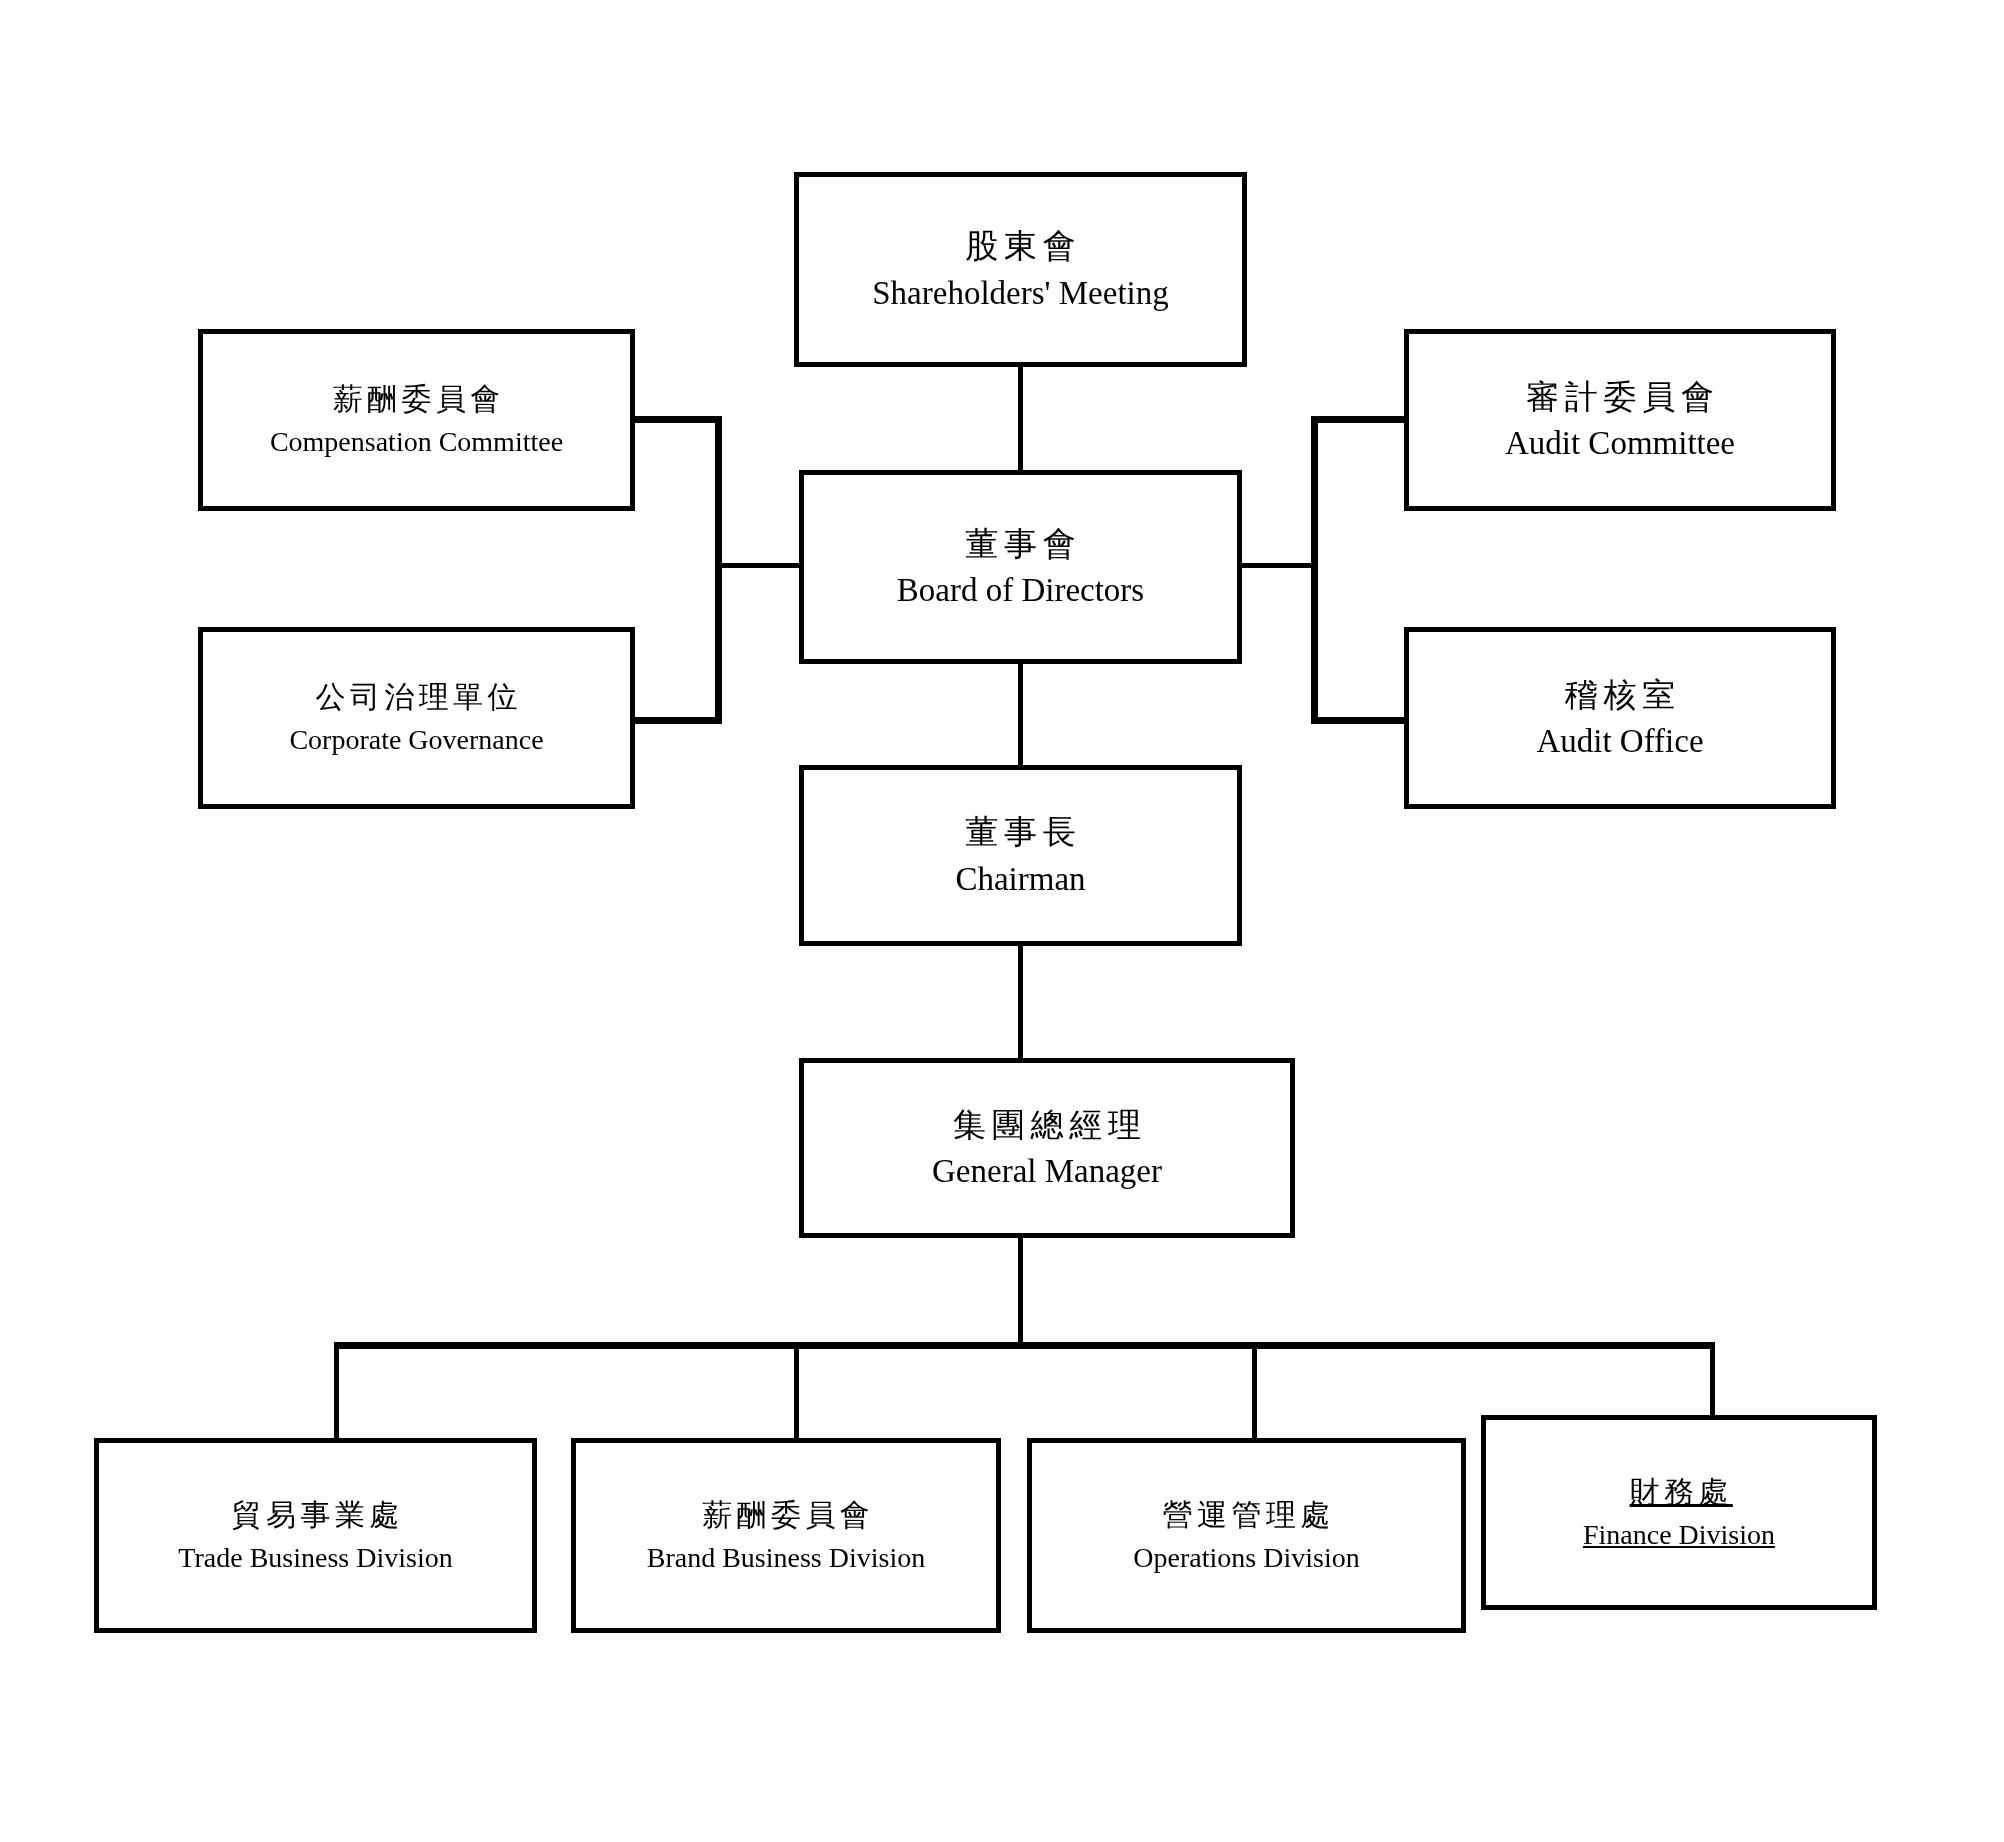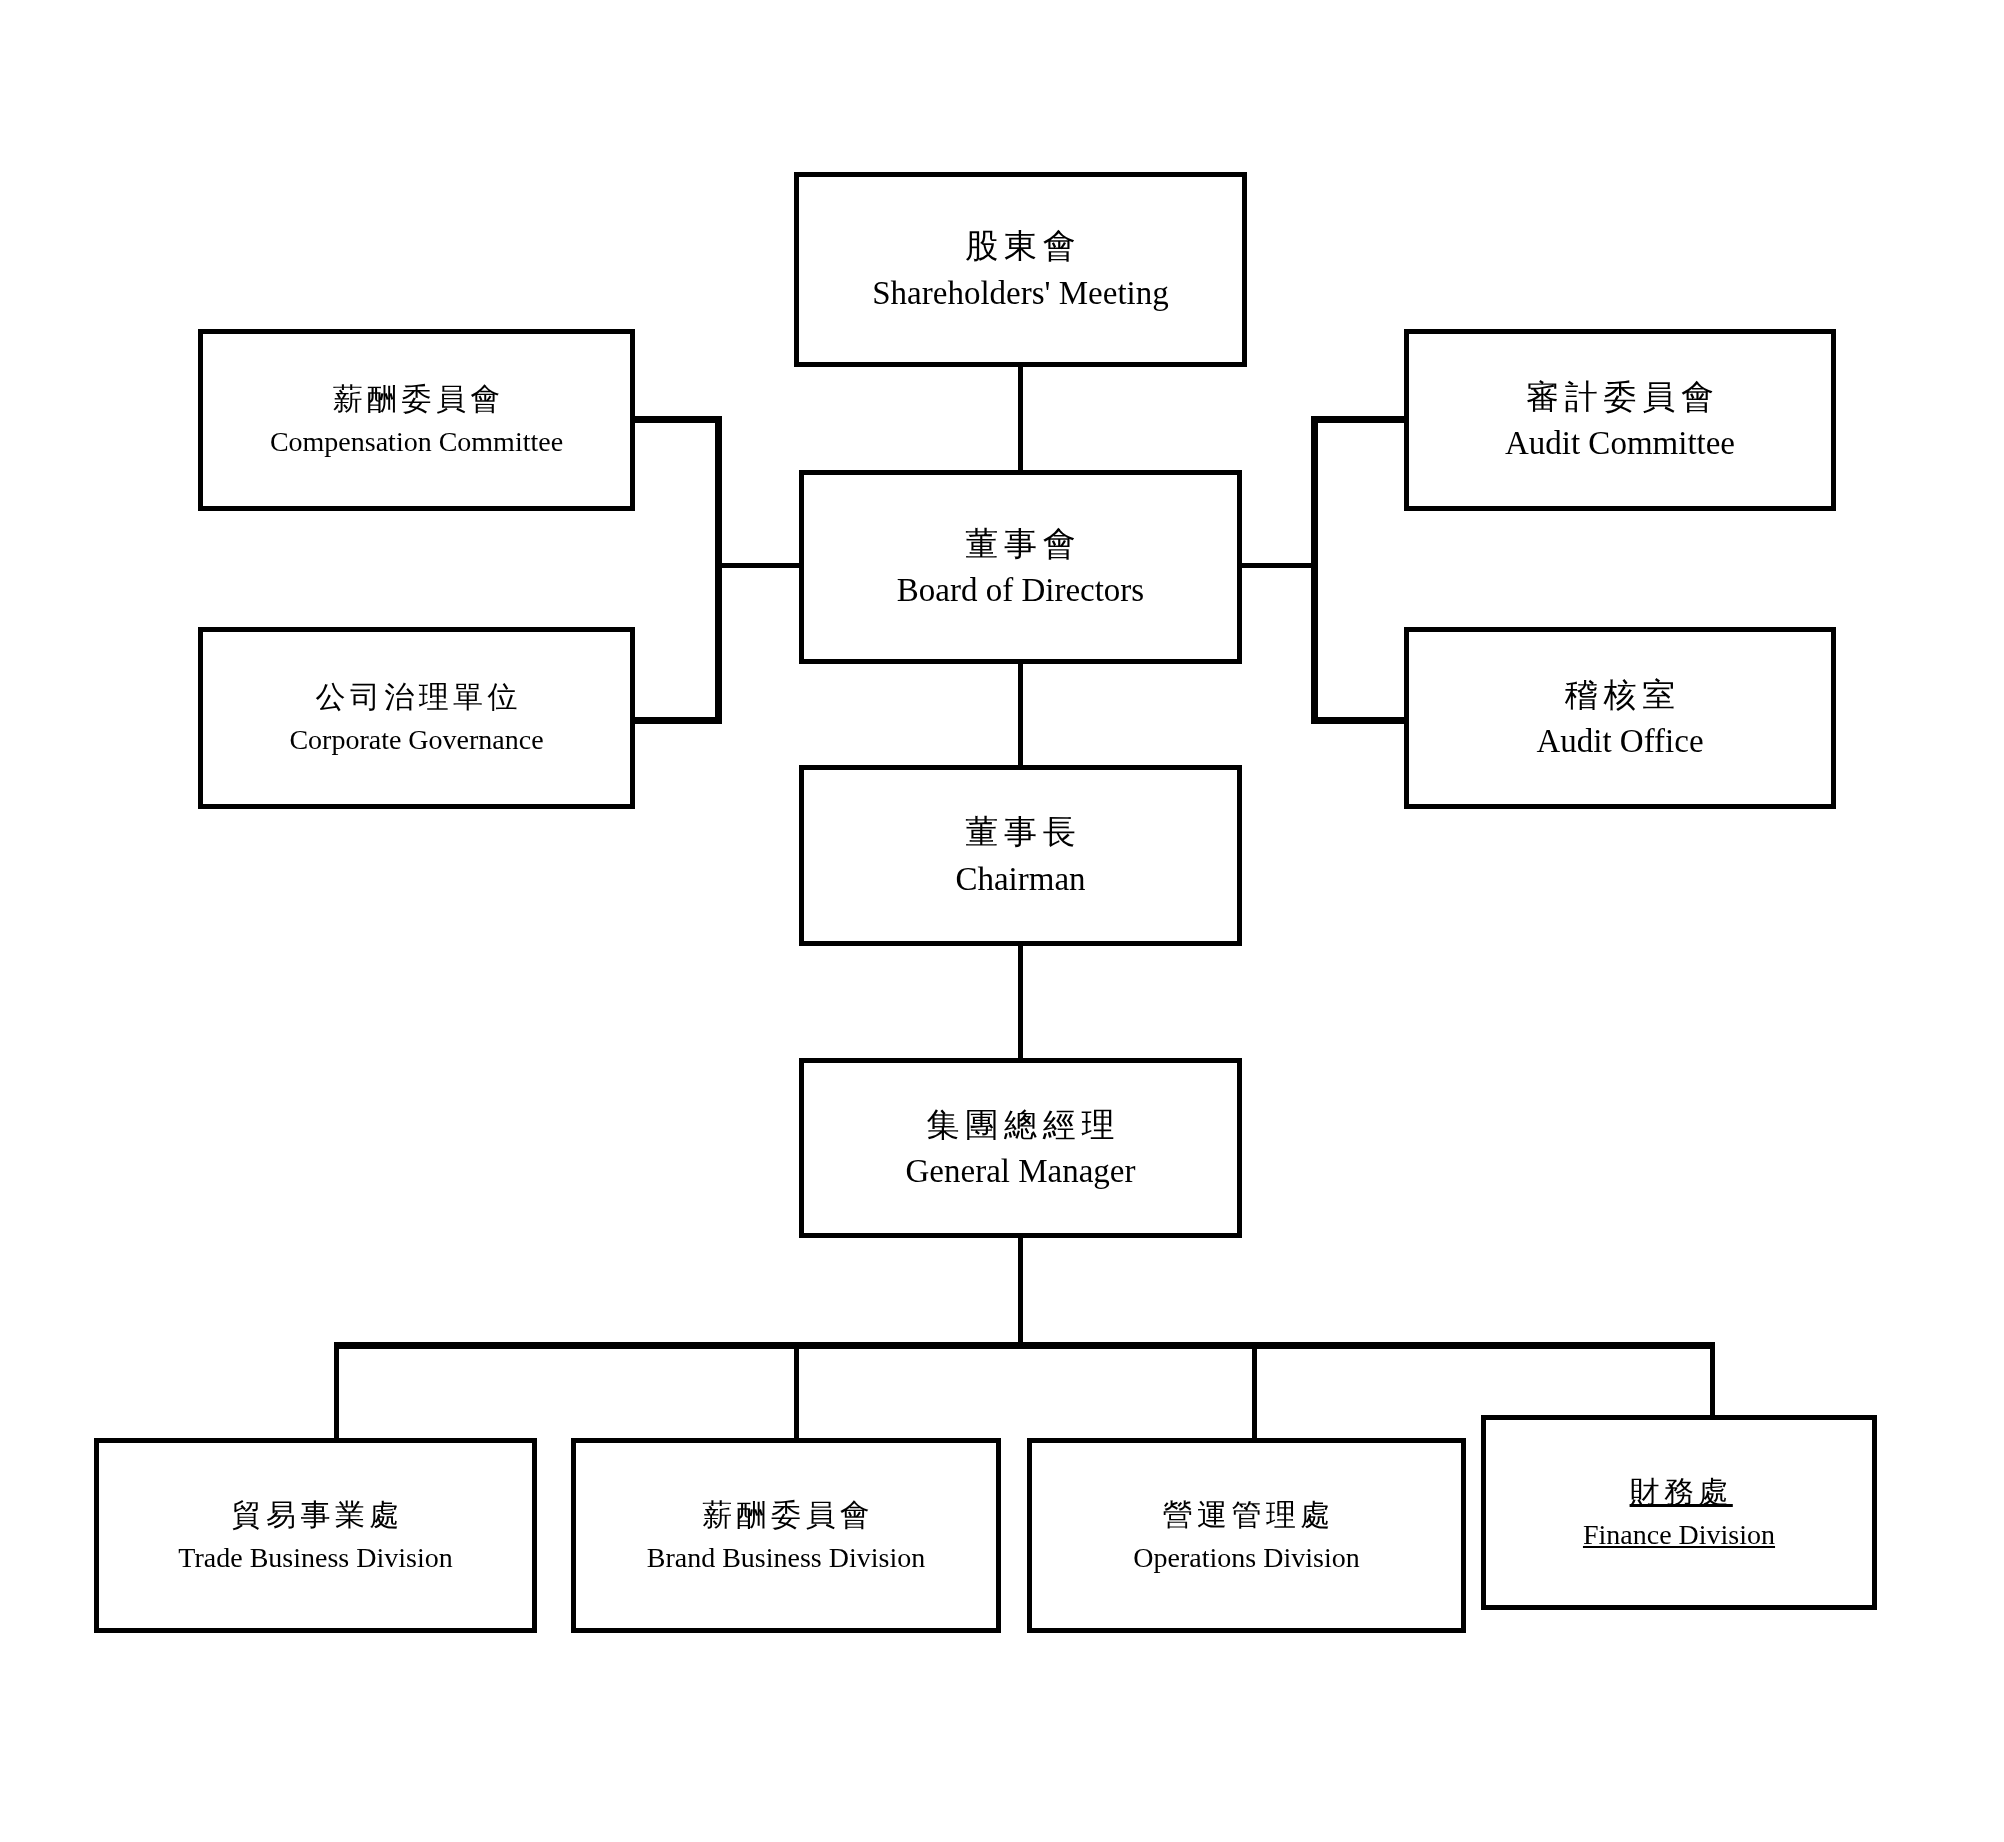--- a/index.html
+++ b/index.html
@@ -119,21 +119,21 @@
   <div class="node" style="left:1404px; top:627px; width:432px; height:182px;">
     <div class="zh">稽核室</div>
     <div class="en">Audit Office</div>
   </div>
 
   <div class="node" style="left:799px; top:765px; width:443px; height:181px;">
     <div class="zh">董事長</div>
     <div class="en">Chairman</div>
   </div>
 
-  <div class="node" style="left:799px; top:1058px; width:443px; height:180px;text-align:right;">
+  <div class="node" style="left:799px; top:1058px; width:496px; height:180px;text-align:right;">
     <div class="zh">集團總經理</div>
     <div class="en">General Manager</div>
   </div>
 
   <div class="node small" style="left:94px; top:1438px; width:443px; height:195px;">
     <div class="zh">貿易事業處</div>
     <div class="en">Trade Business Division</div>
   </div>
 
   <div class="node small" style="left:571px; top:1438px; width:430px; height:195px;">

